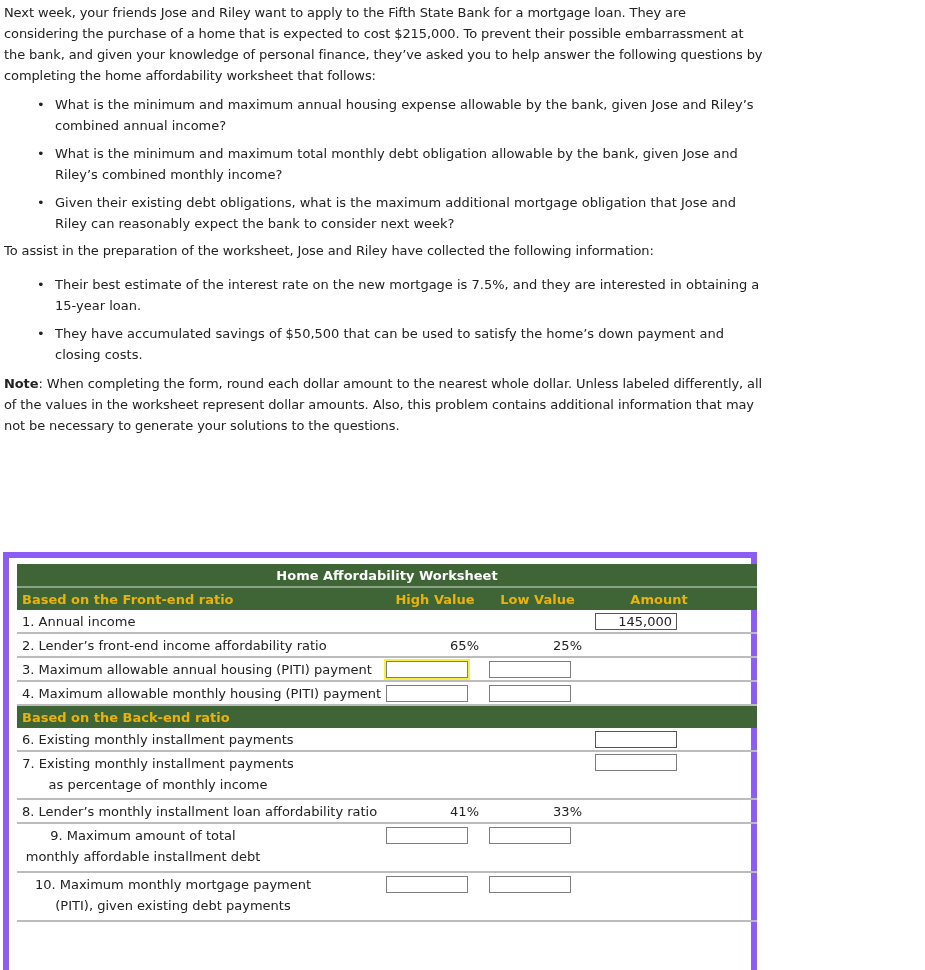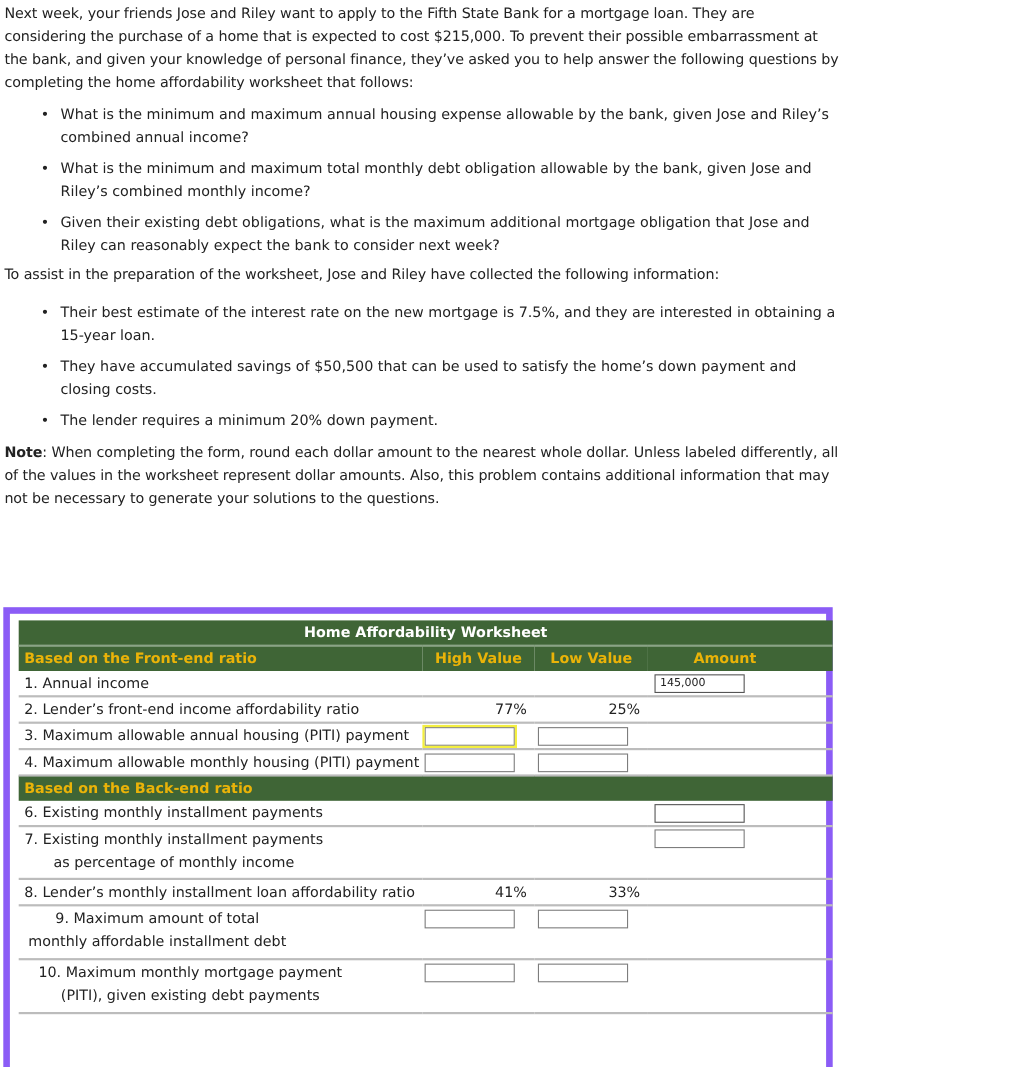--- a/index.html
+++ b/index.html
@@ -42,42 +42,41 @@
     .ws td.num { text-align: right; padding-right: 7px; }
     .ws tr.data.tall td.lbl { vertical-align: top; padding-top: 1px; text-align: center; }
     .ws tr.data.tall td.cell { vertical-align: top; padding-top: 3px; }
     .ws td.cell { text-align: left; }
     .ws td.c-high { width: 100px; padding-left: 2px; }
     .ws td.c-low { width: 100px; padding-left: 3px; }
     .ws td.c-amt { width: 140px; padding-left: 6px; }
     .box {
       display: inline-block; width: 82px; height: 17px; box-sizing: border-box;
       border: 1px solid #7d7d7d; background: #ffffff;
-      font-family: "DejaVu Sans", sans-serif; font-size: 10px; text-align: left;
+      font-family: "DejaVu Sans", sans-serif; font-size: 13px; text-align: right;
       padding: 0 4px; line-height: 15px; vertical-align: middle;
     }
     .box.focus { outline: 2px solid #f4ef40; outline-offset: 0px; }
     .box.filled { border-color: #555555; }
     .ws tr.data:last-child td { border-bottom: 2px solid #bcbcbc; }
   </style>
 </head>
 <body>
 
 <div class="content">
   <p class="para">Next week, your friends Jose and Riley want to apply to the Fifth State Bank for a mortgage loan. They are considering the purchase of a home that is expected to cost $215,000. To prevent their possible embarrassment at the bank, and given your knowledge of personal finance, they’ve asked you to help answer the following questions by completing the home affordability worksheet that follows:</p>
   <ul class="bullets">
     <li>What is the minimum and maximum annual housing expense allowable by the bank, given Jose and Riley’s combined annual income?</li>
     <li>What is the minimum and maximum total monthly debt obligation allowable by the bank, given Jose and Riley’s combined monthly income?</li>
     <li>Given their existing debt obligations, what is the maximum additional mortgage obligation that Jose and Riley can reasonably expect the bank to consider next week?</li>
   </ul>
   <p class="para" style="margin-top:-2px;">To assist in the preparation of the worksheet, Jose and Riley have collected the following information:</p>
   <ul class="bullets" style="margin-top:13px;">
     <li>Their best estimate of the interest rate on the new mortgage is 7.5%, and they are interested in obtaining a 15-year loan.</li>
     <li>They have accumulated savings of $50,500 that can be used to satisfy the home’s down payment and closing costs.</li>
-    <li>The lender requires a minimum 20% down payment.</li>
   </ul>
   <p class="para" style="margin-top:2px;">
     <span class="note-label">Note</span><span>: When completing the form, round each dollar amount to the nearest whole dollar. Unless labeled differently, all of the values in the worksheet represent dollar amounts. Also, this problem contains additional information that may not be necessary to generate your solutions to the questions.</span>
   </p>
 </div>
 
 <div class="ws-outer">
   <table class="ws">
     <tbody>
         <tr class="title-row">
@@ -91,21 +90,21 @@
     </tr>
 
     <tr class="data">
       <td class="lbl">1. Annual income</td>
       <td class="cell c-high"></td>
       <td class="cell c-low"></td>
       <td class="cell c-amt"><span class="box filled">145,000</span></td>
     </tr>
     <tr class="data">
       <td class="lbl">2. Lender’s front-end income affordability ratio</td>
-      <td class="num">77%</td>
+      <td class="num">65%</td>
       <td class="num">25%</td>
       <td></td>
     </tr>
     <tr class="data">
       <td class="lbl">3. Maximum allowable annual housing (PITI) payment</td>
       <td class="cell c-high"><span class="box focus"></span></td>
       <td class="cell c-low"><span class="box"></span></td>
       <td></td>
     </tr>
     <tr class="data">

